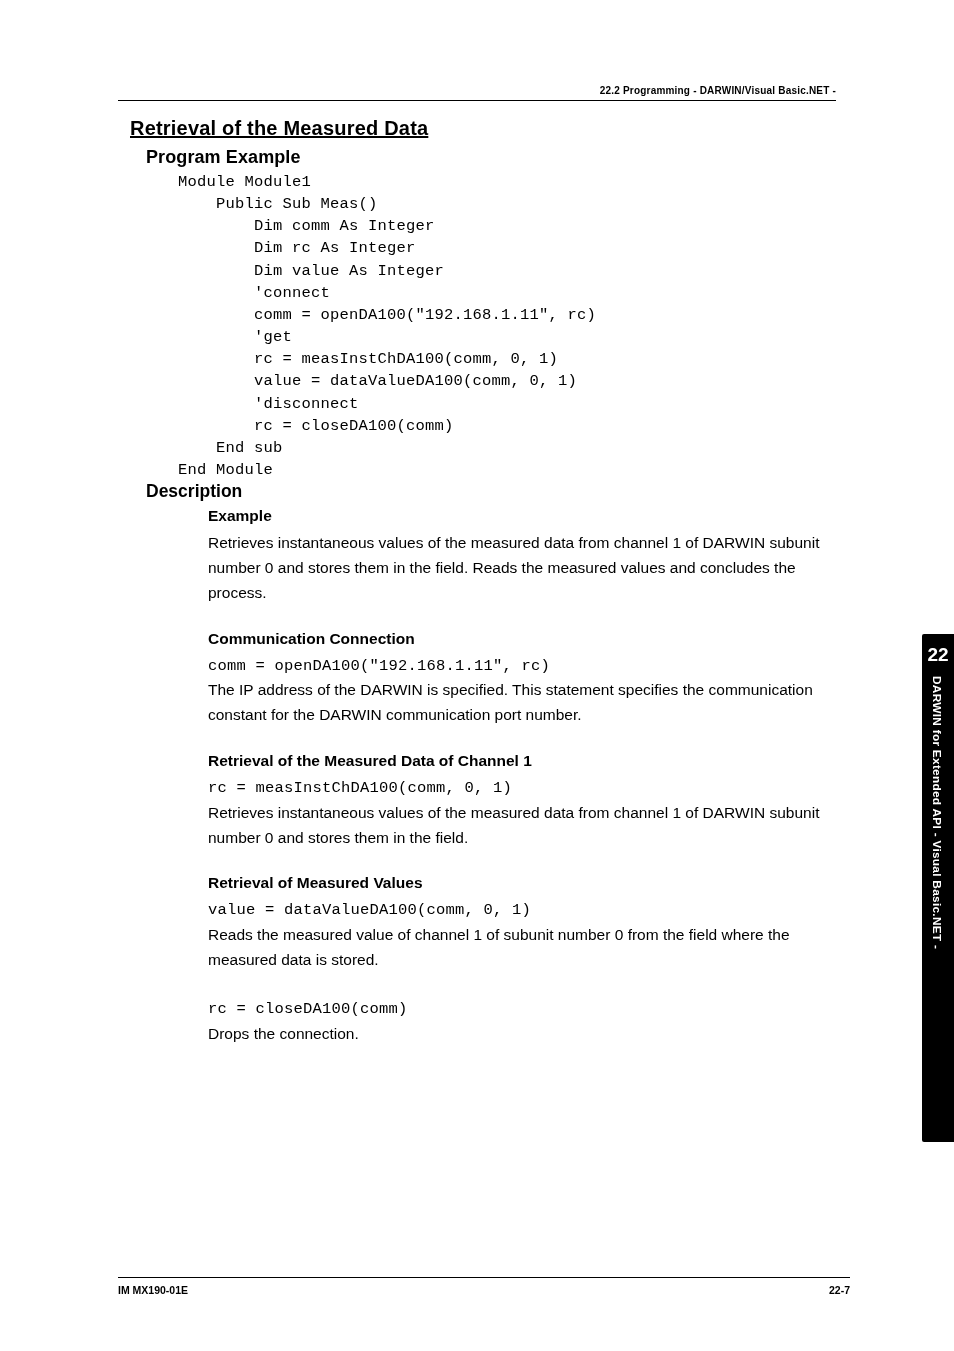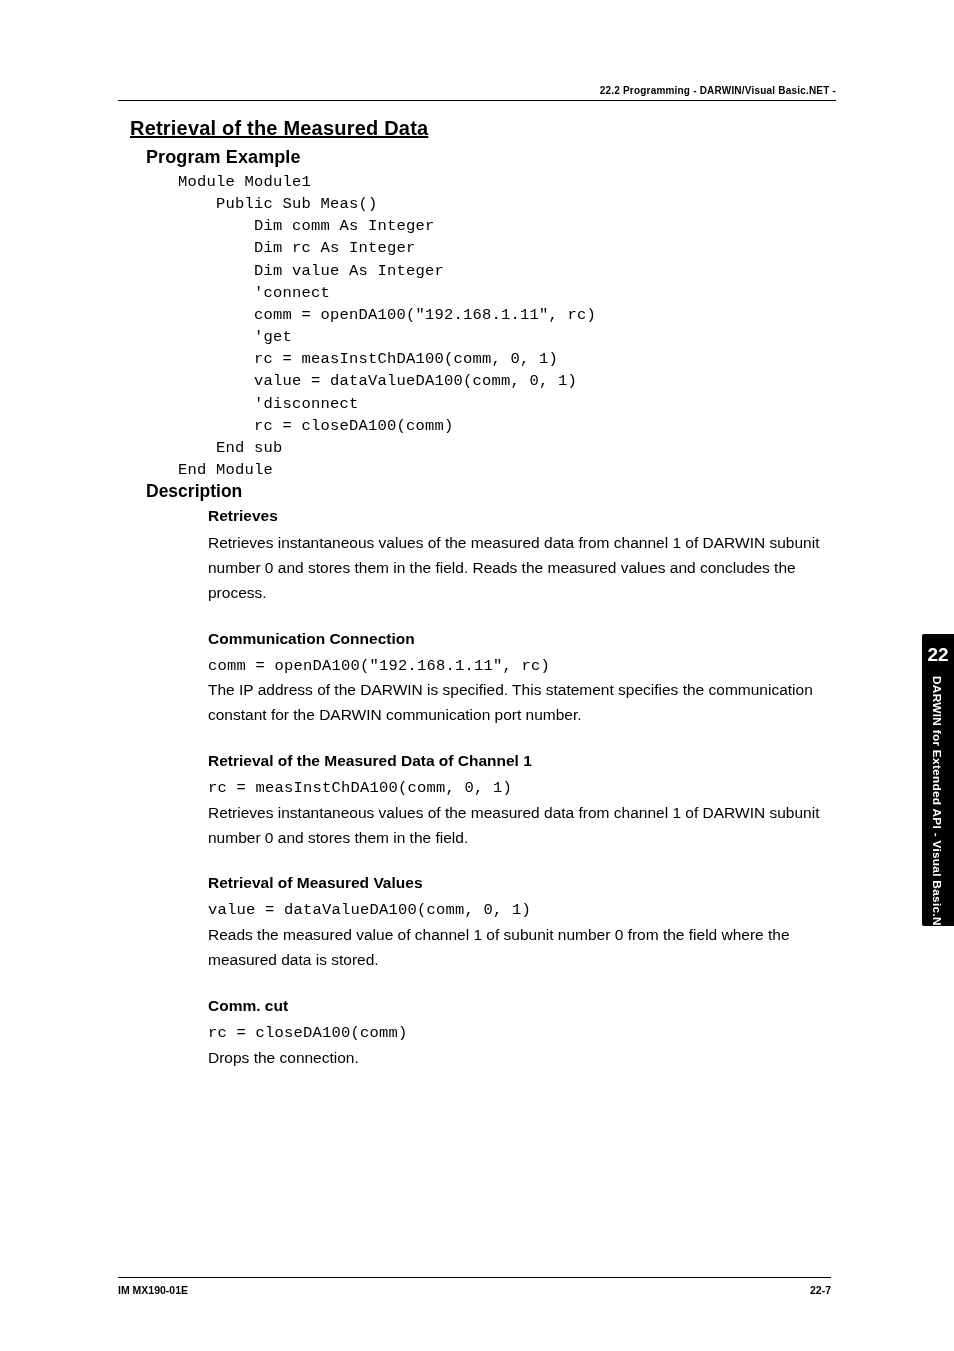--- a/index.html
+++ b/index.html
@@ -94,21 +94,21 @@
       letter-spacing: 0.2px;
     }
     .section-block {
       margin-bottom: 23px;
     }
     .right-tab {
       position: absolute;
       right: 0;
       top: 634px;
       width: 32px;
-      height: 292px;
+      height: 508px;
       background: #000;
       color: #fff;
       border-radius: 2px 0 0 2px;
     }
     .tab-number {
       font-size: 19px;
       font-weight: bold;
       text-align: center;
       padding-top: 10px;
       font-family: Arial, Helvetica, sans-serif;
@@ -120,21 +120,21 @@
       text-align: left;
       margin-top: 10px;
       margin-left: 8px;
       letter-spacing: 0.3px;
       font-family: Arial, Helvetica, sans-serif;
     }
     .footer {
       position: absolute;
       bottom: 55px;
       left: 118px;
-      right: 123px;
+      right: 104px;
     }
     .footer-line {
       border-top: 1.5px solid #000;
       margin-bottom: 6px;
     }
     .footer-row {
       display: flex;
       justify-content: space-between;
       font-size: 10.5px;
       font-weight: bold;
@@ -161,21 +161,21 @@
         rc = measInstChDA100(comm, 0, 1)
         value = dataValueDA100(comm, 0, 1)
         'disconnect
         rc = closeDA100(comm)
     End sub
 End Module</div>
 
   <div class="h2b">Description</div>
 
   <div class="section-block">
-    <div class="h3">Retrieves</div>
+    <div class="h3">Example</div>
     <div class="para">Retrieves instantaneous values of the measured data from channel 1 of DARWIN subunit number 0 and stores them in the field. Reads the measured values and concludes the process.</div>
   </div>
 
   <div class="section-block">
     <div class="h3">Communication Connection</div>
     <div class="code-inline">comm = openDA100("192.168.1.11", rc)</div>
     <div class="para">The IP address of the DARWIN is specified. This statement specifies the communication constant for the DARWIN communication port number.</div>
   </div>
 
   <div class="section-block">
@@ -184,21 +184,20 @@
     <div class="para">Retrieves instantaneous values of the measured data from channel 1 of DARWIN subunit number 0 and stores them in the field.</div>
   </div>
 
   <div class="section-block">
     <div class="h3">Retrieval of Measured Values</div>
     <div class="code-inline">value = dataValueDA100(comm, 0, 1)</div>
     <div class="para">Reads the measured value of channel 1 of subunit number 0 from the field where the measured data is stored.</div>
   </div>
 
   <div class="section-block">
-    <div class="h3">Comm. cut</div>
     <div class="code-inline">rc = closeDA100(comm)</div>
     <div class="para-tight">Drops the connection.</div>
   </div>
 </div>
 
 <div class="right-tab">
   <div class="tab-number">22</div>
   <div class="tab-text">DARWIN for Extended API - Visual Basic.NET -</div>
 </div>
 

